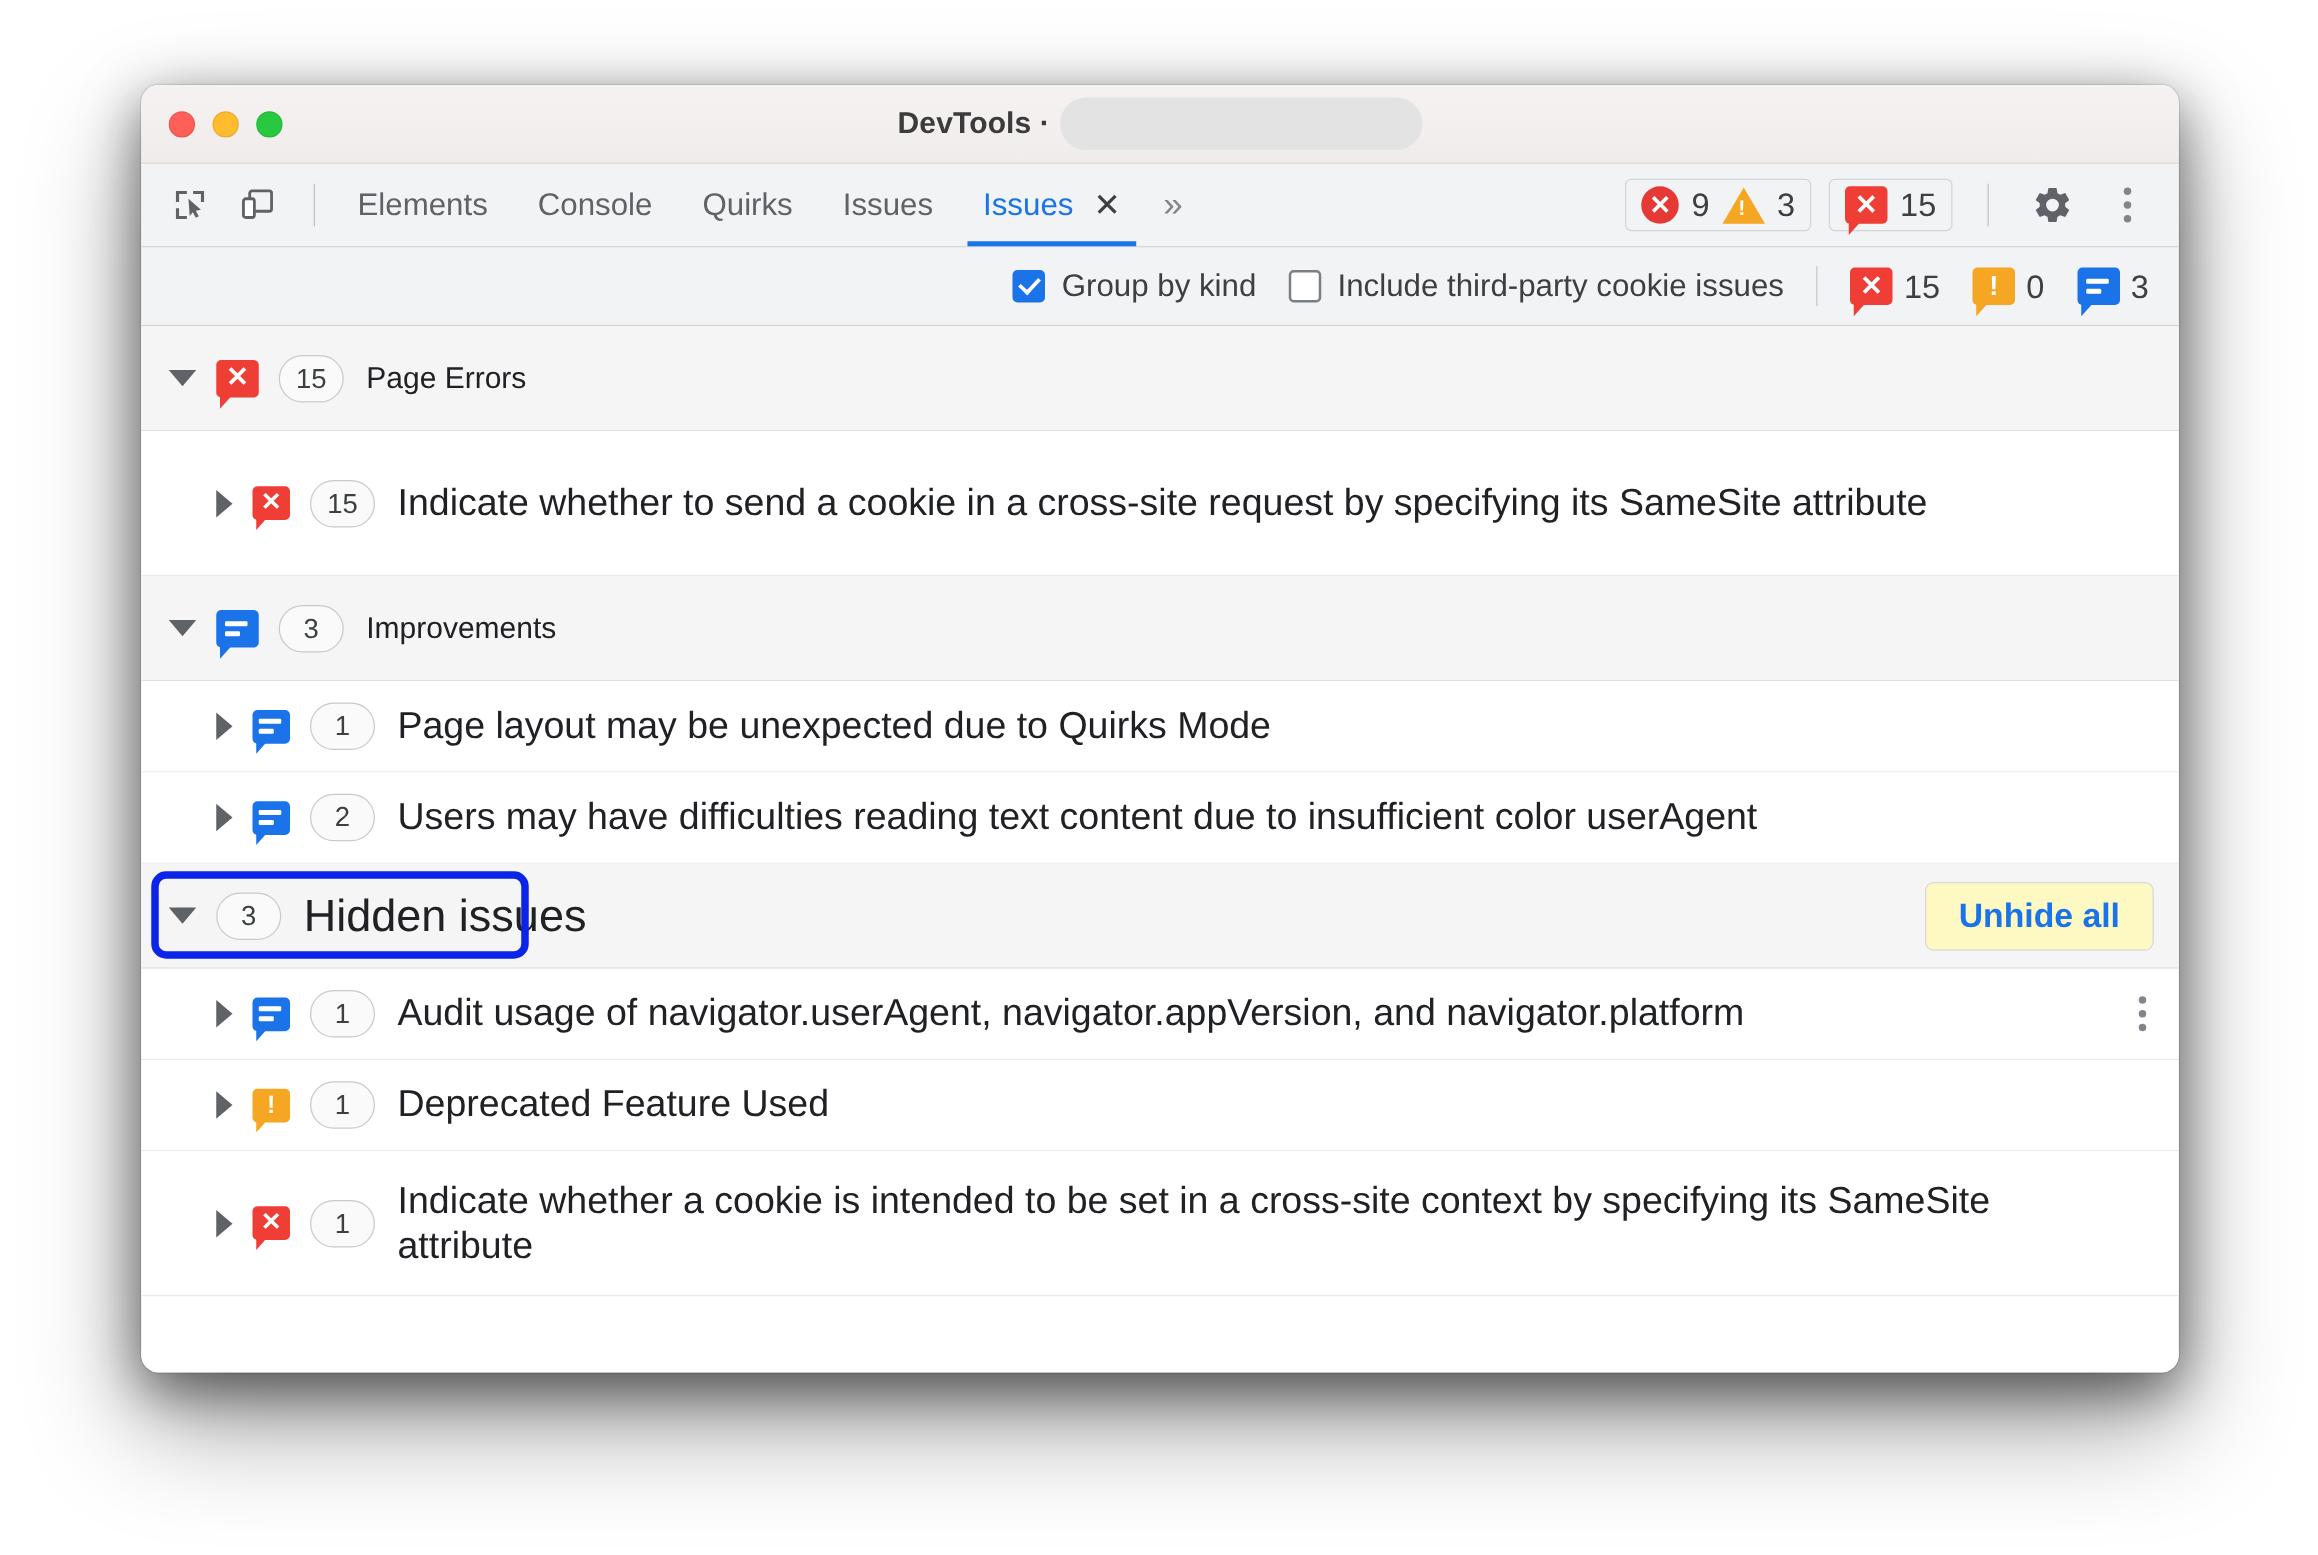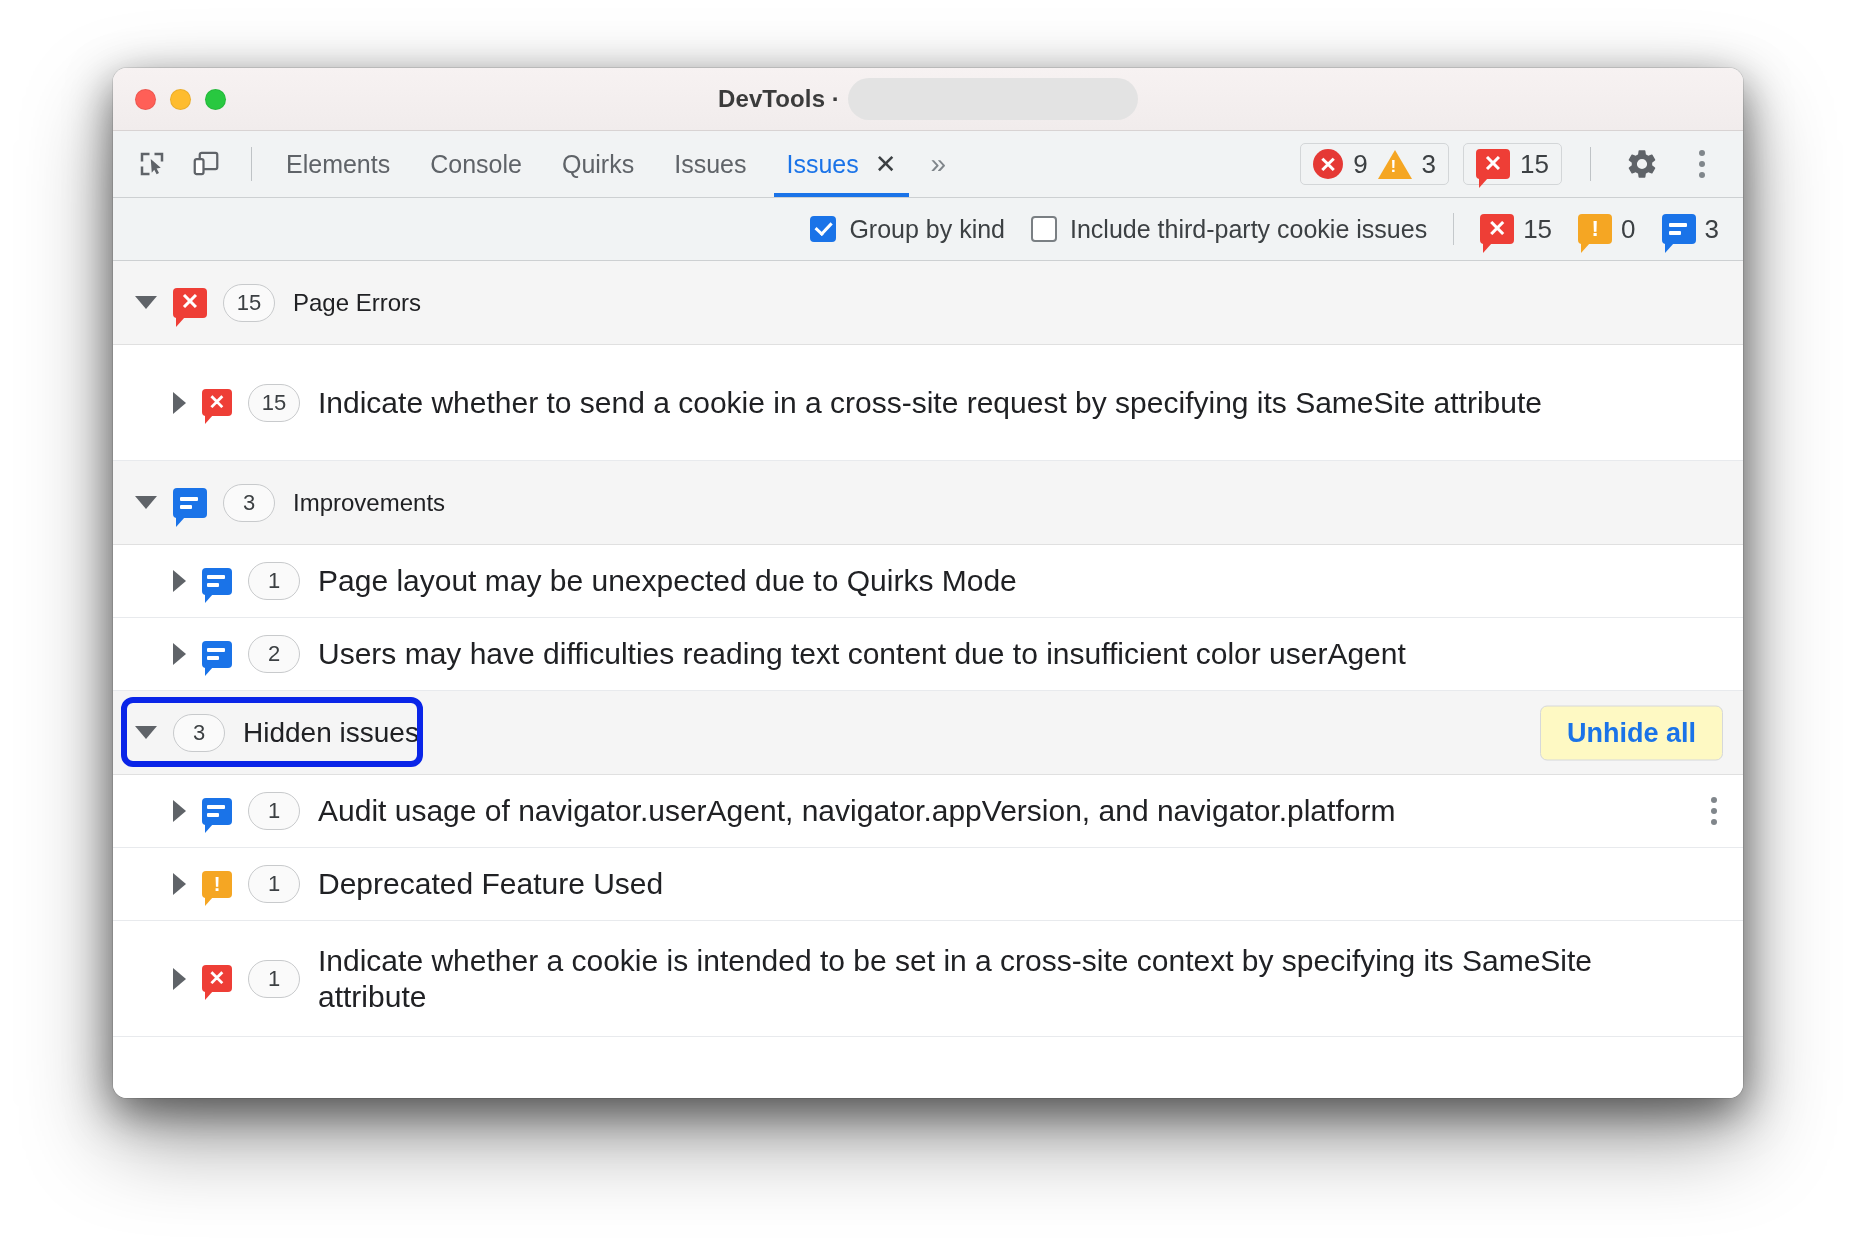--- a/index.html
+++ b/index.html
@@ -278,21 +278,21 @@
     display: flex;
     align-items: center;
     background: #f5f5f5;
     border-bottom: 1px solid #e0e0e0;
     height: 84px;
     padding-left: 22px;
     box-sizing: border-box;
     position: relative;
   }
   .hidden-label {
-    font-size: 28px;
+    font-size: 36px;
     color: #202124;
     margin-left: 18px;
     text-align: right;
   }
   .annot-box {
     position: absolute;
     left: 8px;
     top: 6px;
     width: 302px;
     height: 70px;

